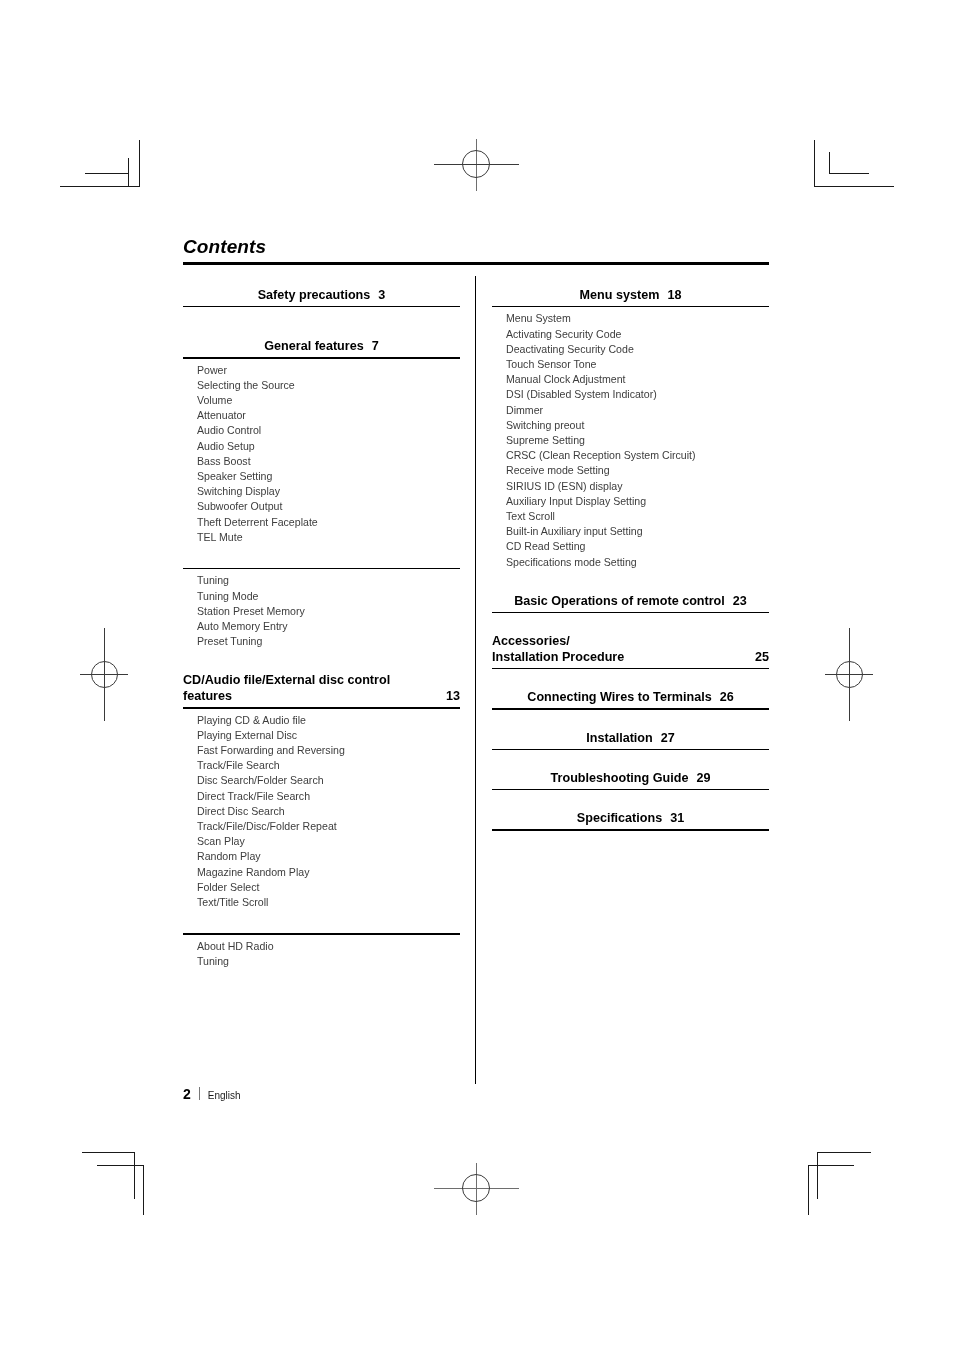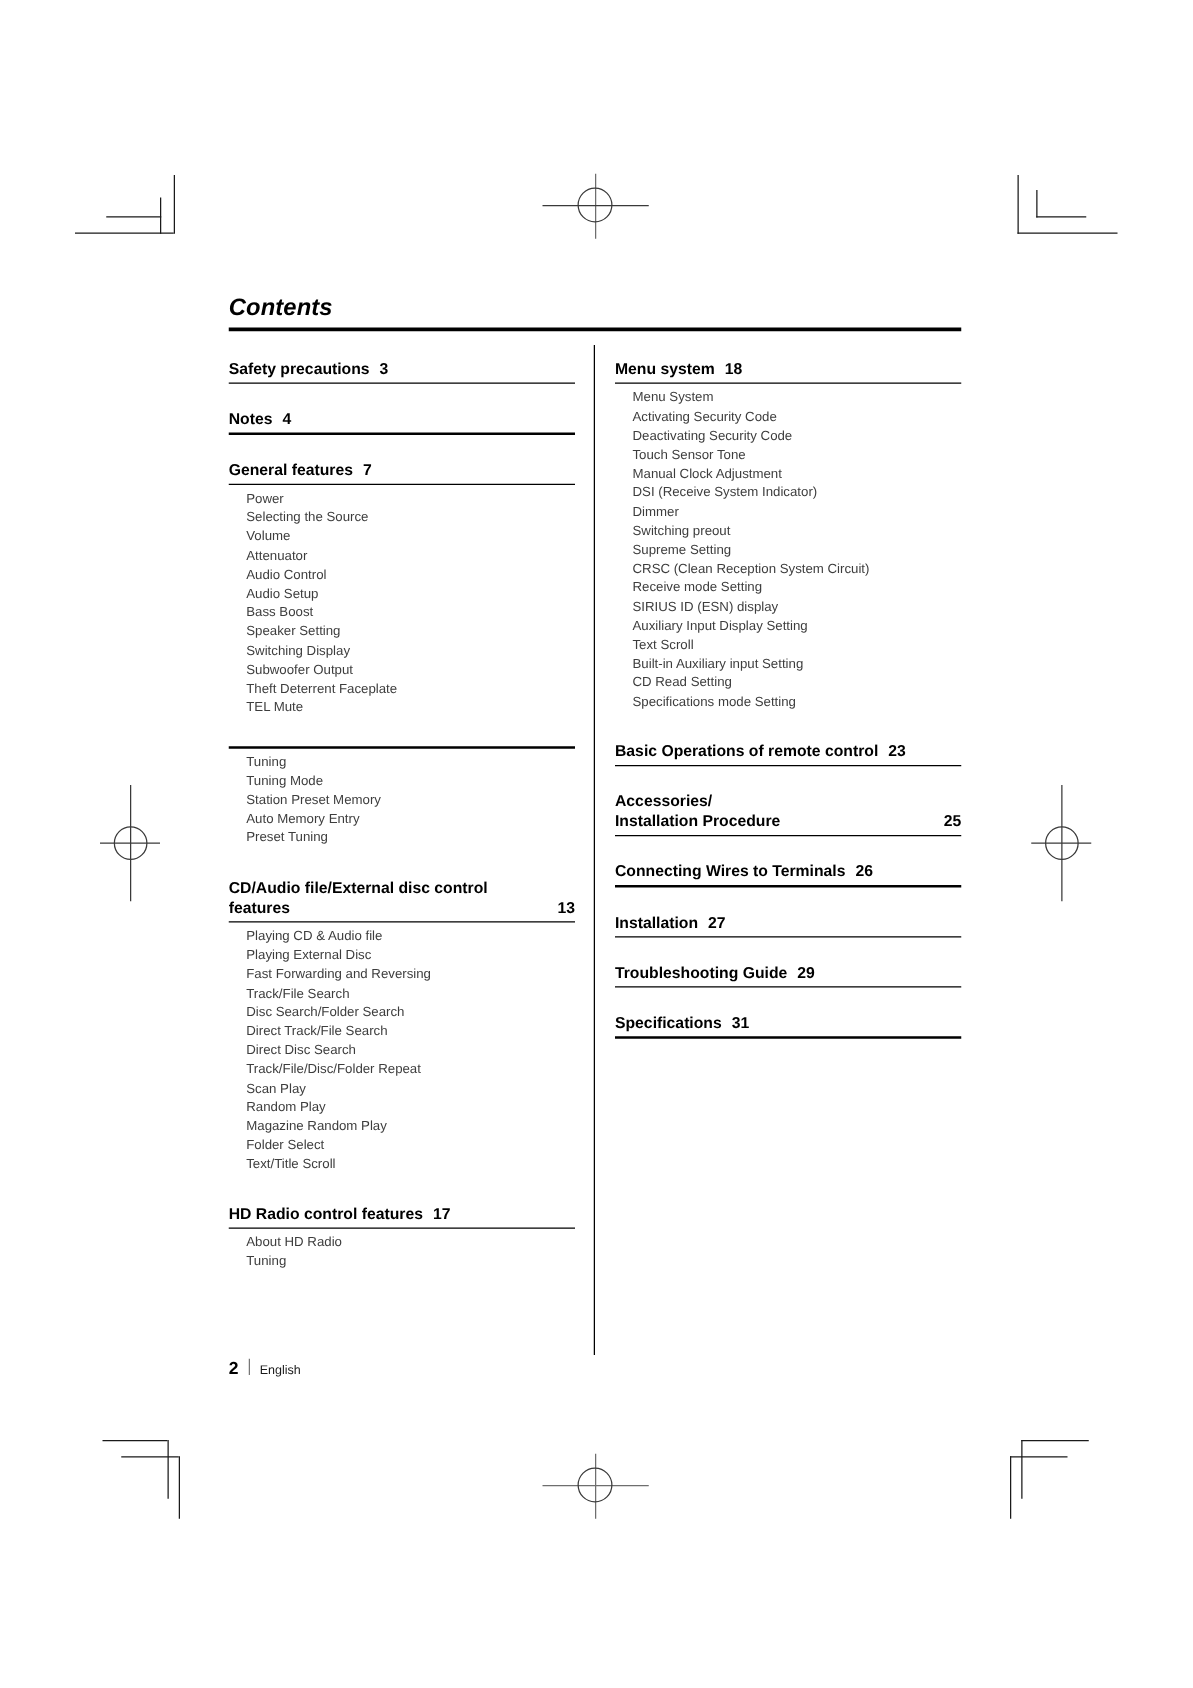--- a/index.html
+++ b/index.html
@@ -70,21 +70,21 @@
     left: 475px;
     top: 276px;
     width: 1.4px;
     height: 808px;
     background: #000;
   }
 
   .sec-head {
     display: flex;
     align-items: flex-end;
-    justify-content: flex-start;
+    justify-content: center;
     font-weight: bold;
     font-size: 12.6px;
     line-height: 16px;
     padding-bottom: 3px;
   }
   .sec-head .t { padding-right: 8px; }
   .sec-head .p { white-space: nowrap; font-size: 12.6px; }
   .sec-rule { height: 1.3px; background: #000; width: 100%; }
 
   .sec-wrap { margin-bottom: 9px; }
@@ -215,27 +215,20 @@
 
       <div class="sec-wrap">
         <div class="sec-head">
           <span class="t">Safety precautions</span>
           <span class="p">3</span>
         </div>
         <div class="sec-rule"></div>
       </div>
       <div class="spacer-sm"></div>
 
-      <div class="sec-wrap">
-        <div class="sec-head">
-          <span class="t">Notes</span>
-          <span class="p">4</span>
-        </div>
-        <div class="sec-rule"></div>
-      </div>
       <div class="spacer-sm"></div>
 
       <div class="sec-wrap">
         <div class="sec-head">
           <span class="t">General features</span>
           <span class="p">7</span>
         </div>
         <div class="sec-rule"></div>
         <ul class="subitems">
           <li>Power</li>
@@ -287,24 +280,20 @@
           <li>Scan Play</li>
           <li>Random Play</li>
           <li>Magazine Random Play</li>
           <li>Folder Select</li>
           <li>Text/Title Scroll</li>
         </ul>
       </div>
       <div class="spacer-md"></div>
 
       <div class="sec-wrap">
-        <div class="sec-head">
-          <span class="t">HD Radio control features</span>
-          <span class="p">17</span>
-        </div>
         <div class="sec-rule"></div>
         <ul class="subitems">
           <li>About HD Radio</li>
           <li>Tuning</li>
         </ul>
       </div>
 
     </div>
 
     <div class="col-gap"></div>
@@ -316,21 +305,21 @@
           <span class="t">Menu system</span>
           <span class="p">18</span>
         </div>
         <div class="sec-rule"></div>
         <ul class="subitems">
           <li>Menu System</li>
           <li>Activating Security Code</li>
           <li>Deactivating Security Code</li>
           <li>Touch Sensor Tone</li>
           <li>Manual Clock Adjustment</li>
-          <li>DSI (Receive System Indicator)</li>
+          <li>DSI (Disabled System Indicator)</li>
           <li>Dimmer</li>
           <li>Switching preout</li>
           <li>Supreme Setting</li>
           <li>CRSC (Clean Reception System Circuit)</li>
           <li>Receive mode Setting</li>
           <li>SIRIUS ID (ESN) display</li>
           <li>Auxiliary Input Display Setting</li>
           <li>Text Scroll</li>
           <li>Built-in Auxiliary input Setting</li>
           <li>CD Read Setting</li>

